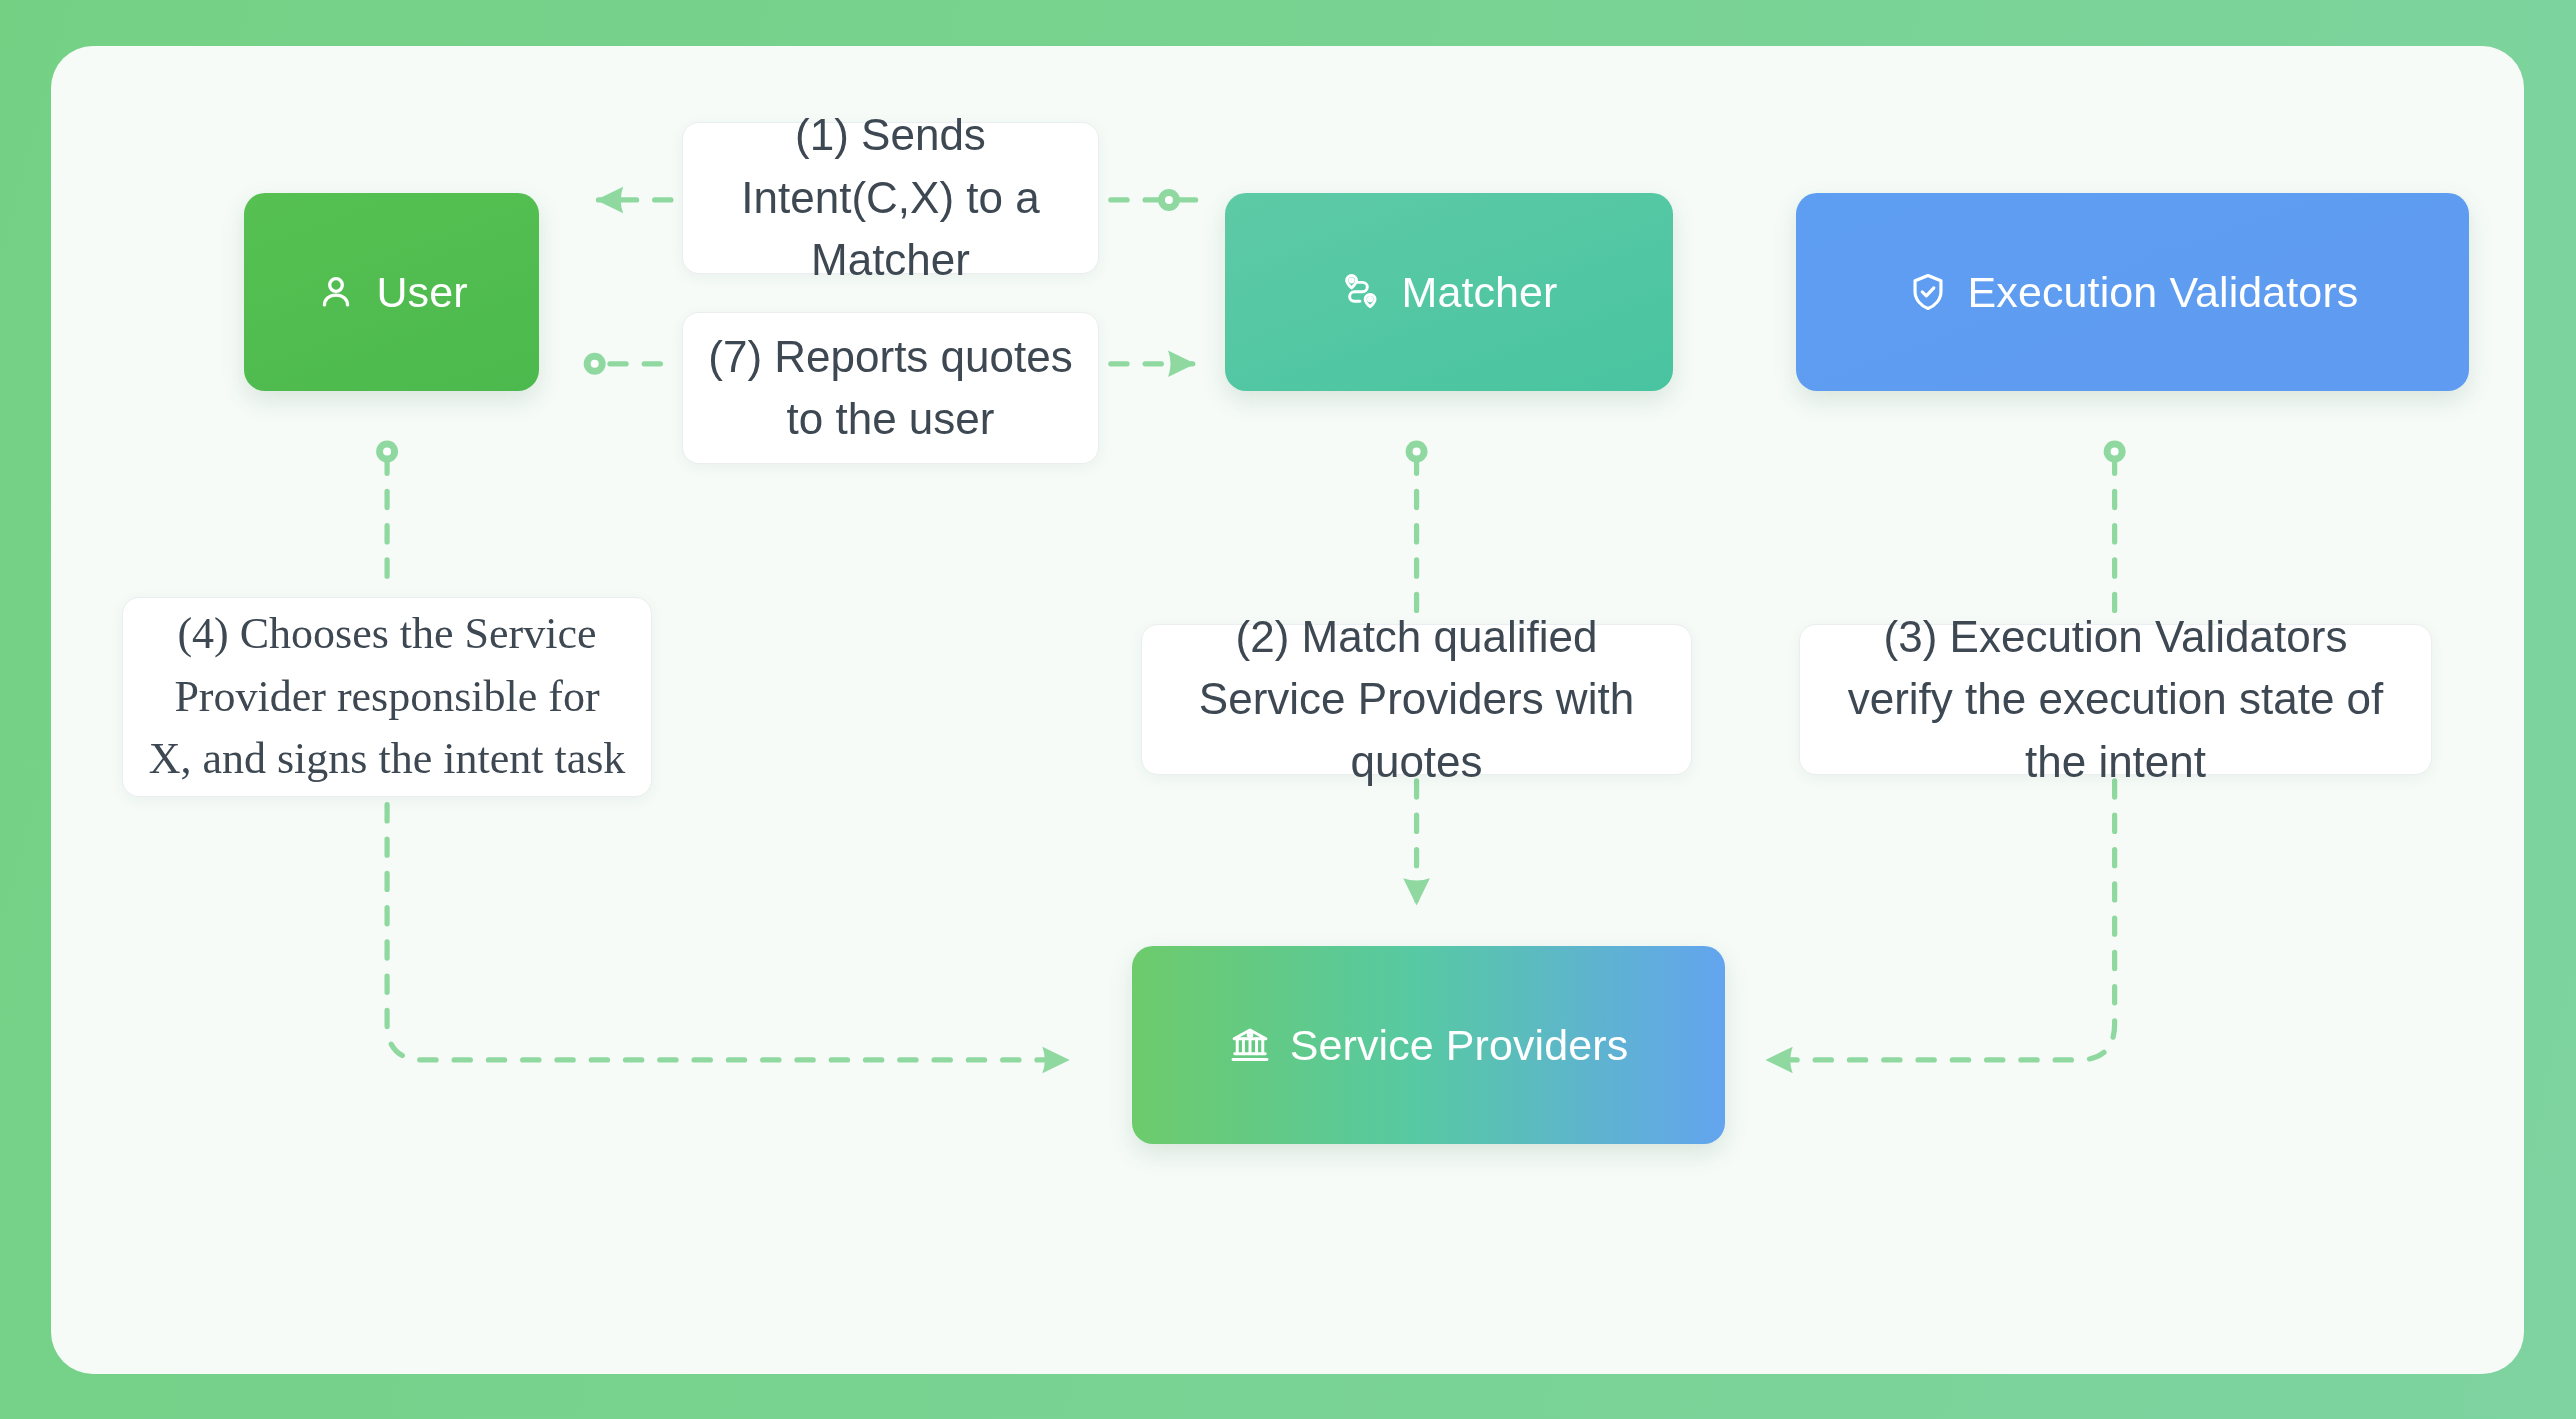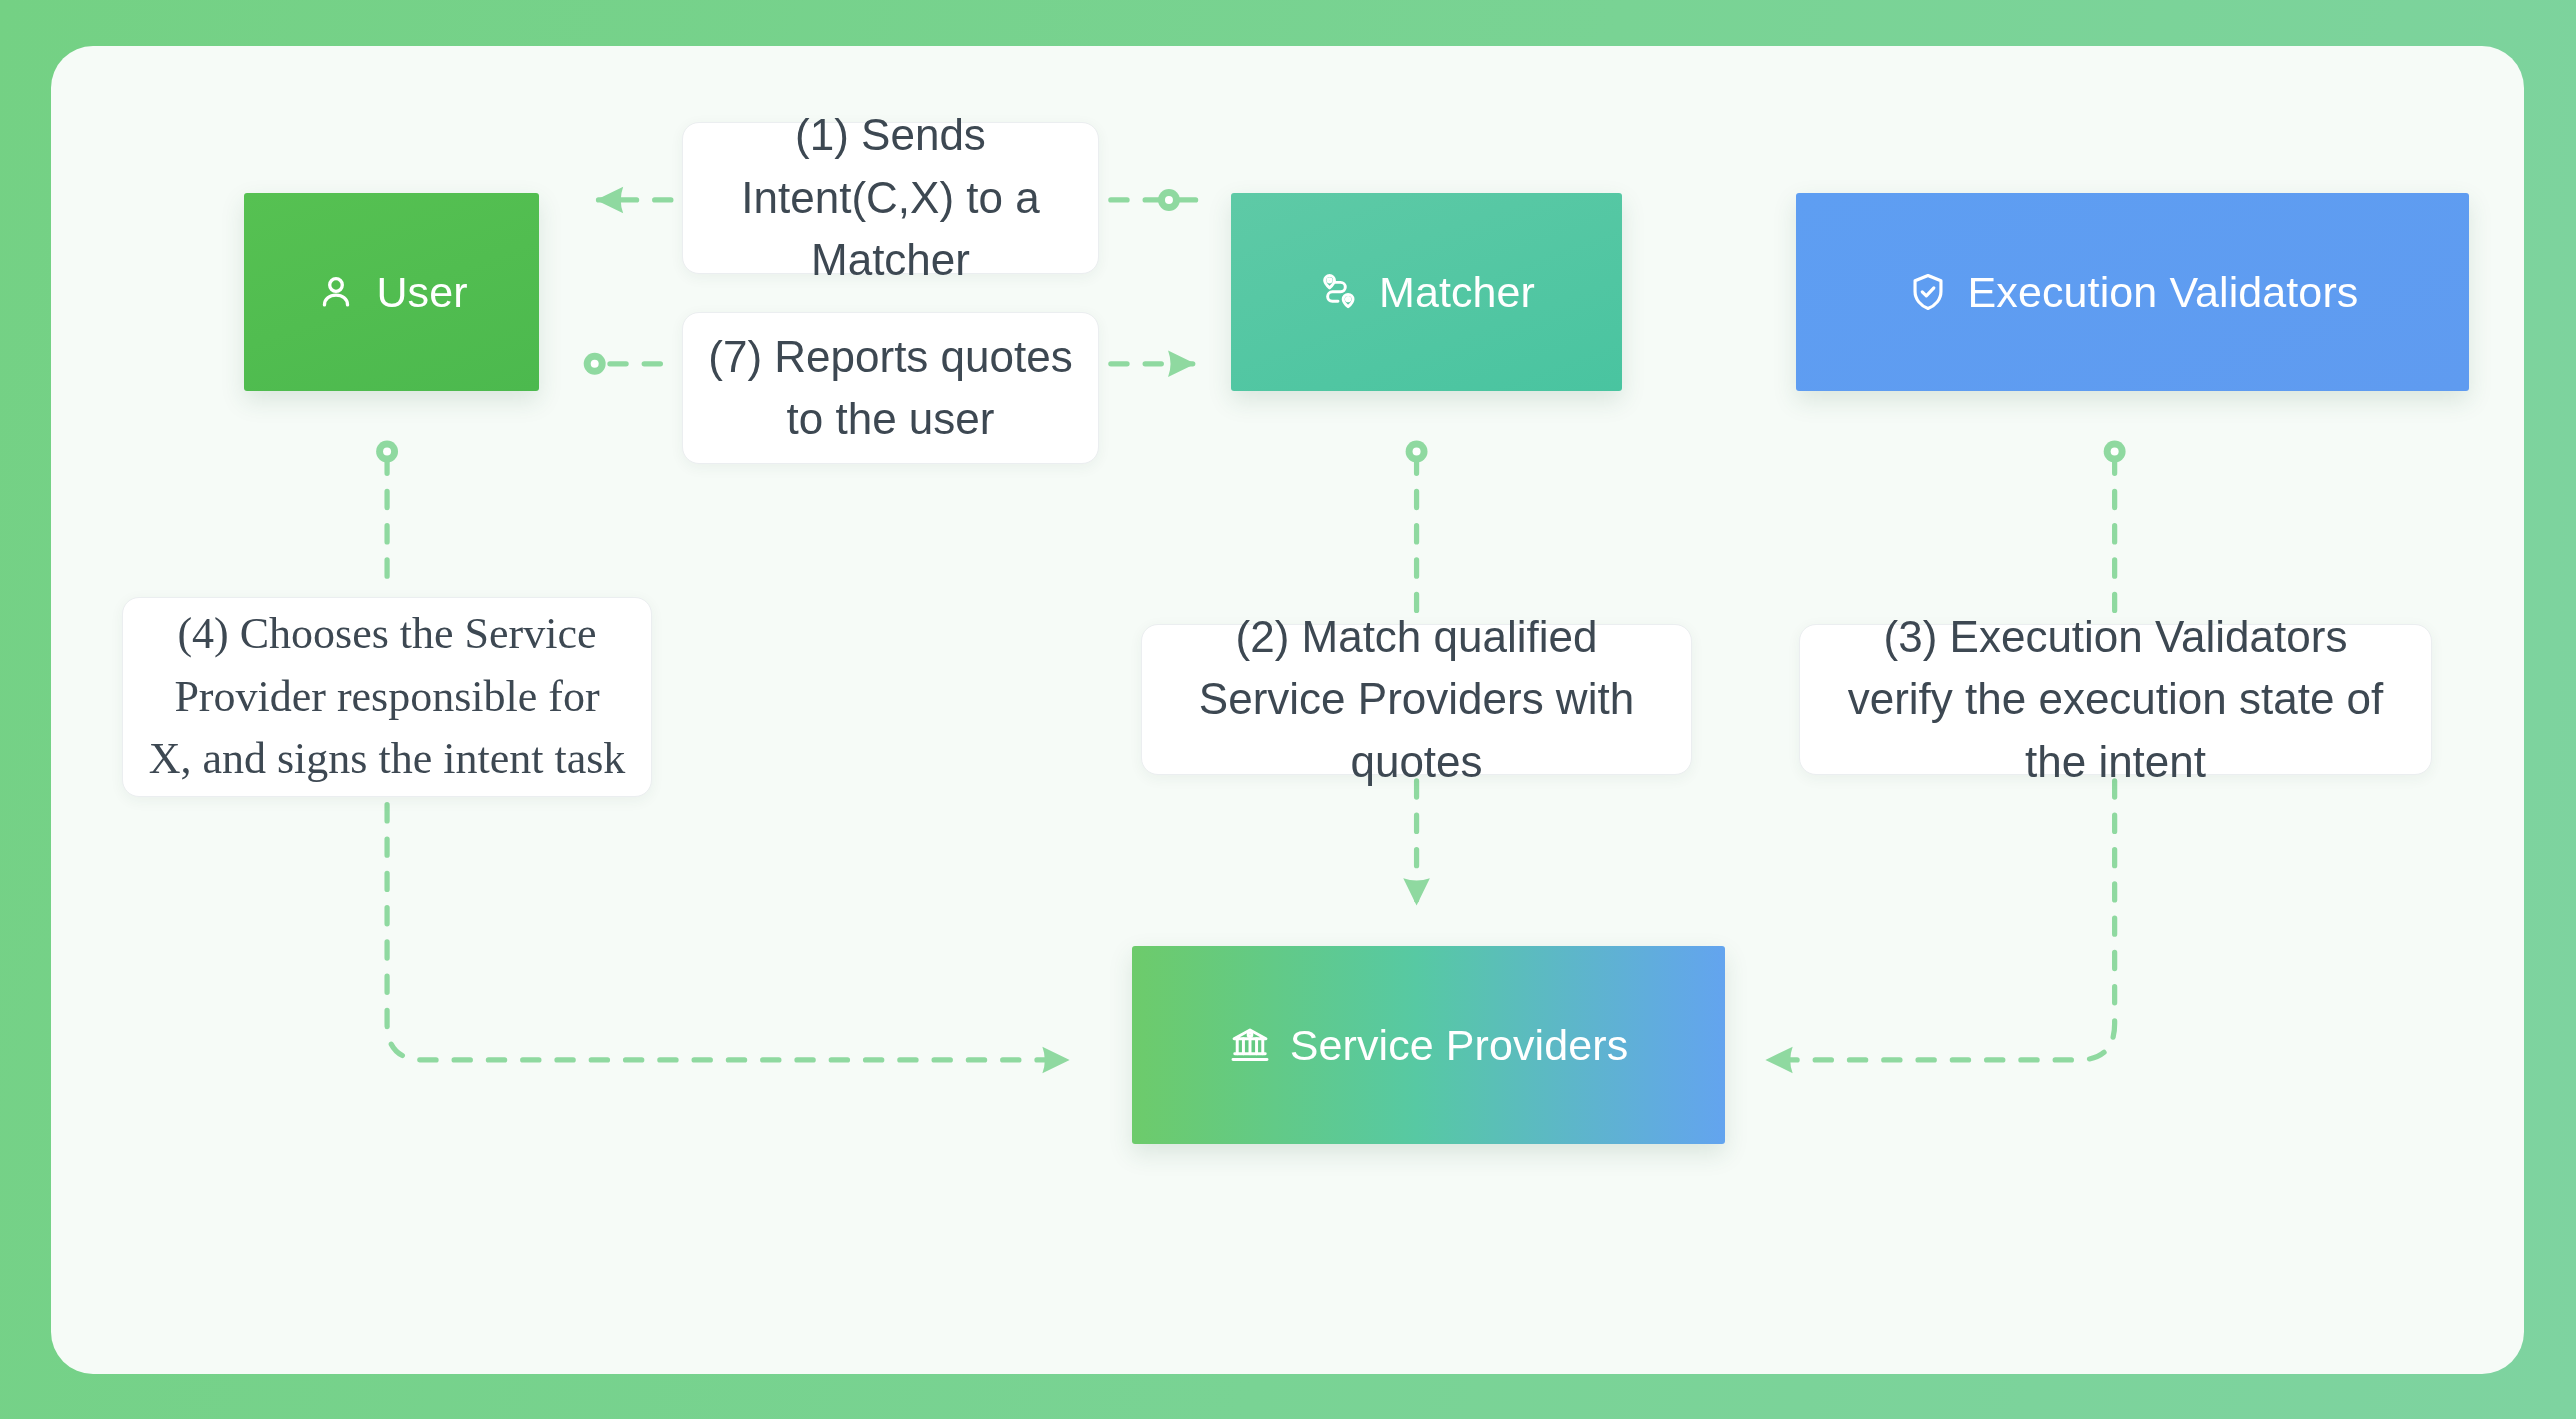--- a/index.html
+++ b/index.html
@@ -39,21 +39,21 @@
     left: 0;
     top: 0;
     width: 2576px;
     height: 1419px;
     pointer-events: none;
   }
 
   
   .node {
     position: absolute;
-    border-radius: 3px;
+    border-radius: 21px;
     display: flex;
     align-items: center;
     justify-content: center;
     gap: 19px;
     color: #ffffff;
     box-shadow: 0 9.5px 25px rgba(40, 90, 60, 0.13);
     box-sizing: border-box;
   }
   .node-label {
     font-size: 43px;
@@ -67,23 +67,22 @@
     align-items: center;
     justify-content: center;
     flex: 0 0 auto;
   }
 
   #node-user {
     left: 244px;  top: 193px;  width: 295px; height: 198px;
     background: linear-gradient(160deg, #56c152 0%, #4cb94e 100%);
   }
   #node-matcher {
-    left: 1225px; top: 193px;  width: 391px; height: 198px;
+    left: 1225px; top: 193px;  width: 448px; height: 198px;
     background: linear-gradient(160deg, #5ecaa6 0%, #49c4a0 100%);
-    margin-left: 6px;
   }
   #node-validators {
     left: 1780px; top: 193px;  width: 673px; height: 198px;
     background: linear-gradient(160deg, #5e9ef2 0%, #5f9bf0 100%);
     margin-left: 16px;
   }
   #node-providers {
     left: 1120px; top: 946px;  width: 593px; height: 198px;
     background: linear-gradient(90deg, #6dcb6b 0%, #57c9a3 48%, #63a4ef 100%);
     margin-left: 12px;

